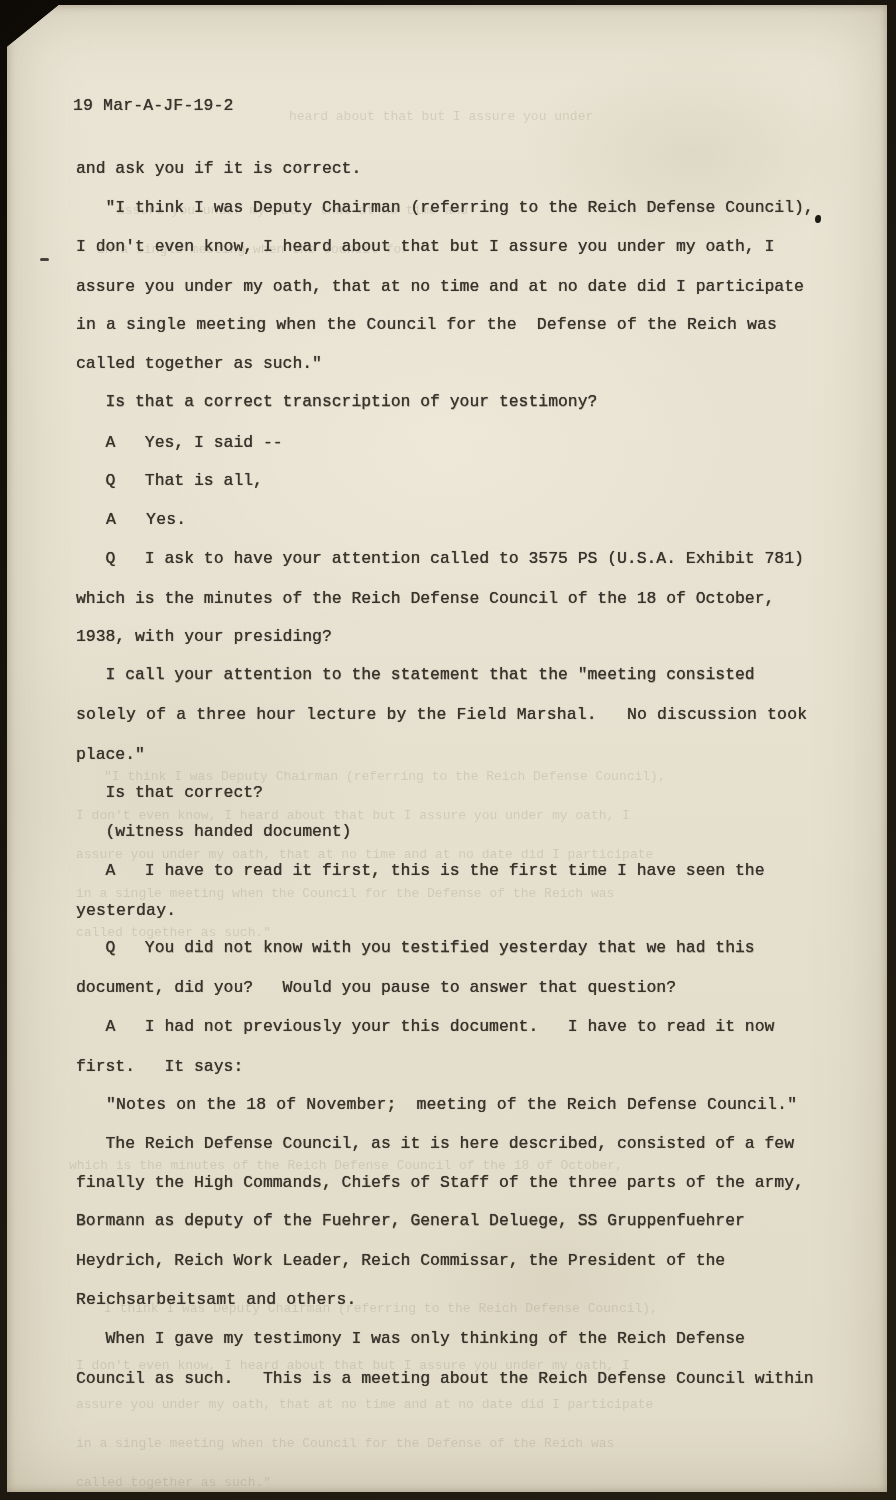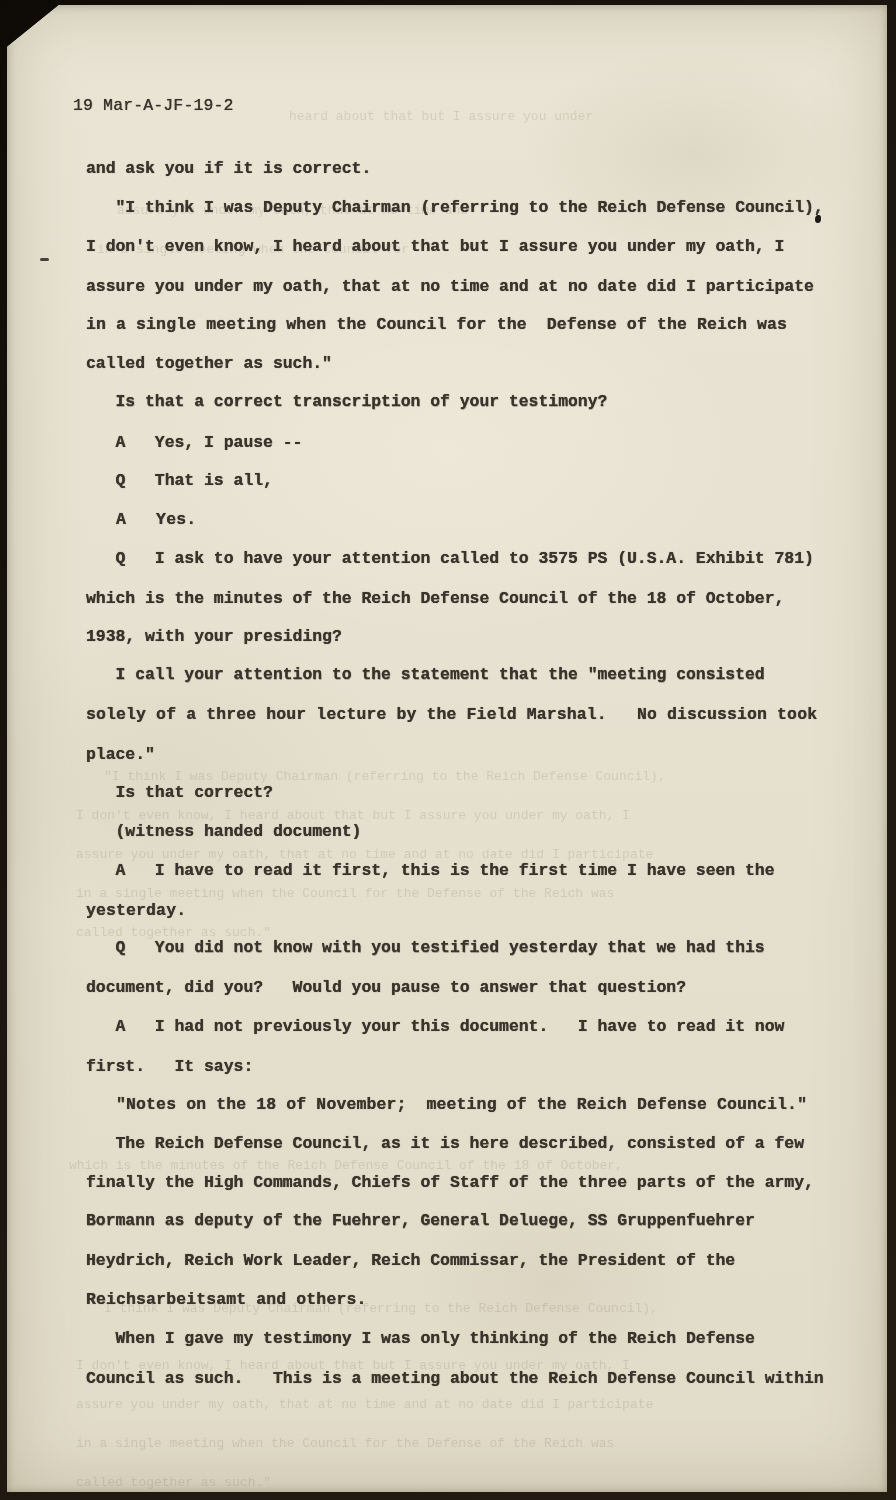--- a/index.html
+++ b/index.html
@@ -29,21 +29,21 @@
   .typewritten{
     font-size:16.4px;
     color:var(--ink,#38342c);
     text-shadow:0 0 0.8px rgba(52,48,40,0.85), 0.4px 0.4px 0 rgba(52,48,40,0.3);
   }
   .doc-header{
     position:absolute;left:66px;top:78px;
     white-space:pre;letter-spacing:0.2px;margin-top:13px;
   }
   .doc-body{
-    position:absolute;left:79px;top:144px;width:800px;font-weight:bold;
+    position:absolute;left:69px;top:144px;width:800px;
   }
   .line{
     white-space:pre;height:39px;line-height:39px;
   }
   .line:nth-child(4n){transform:translateY(0.6px)}
   .line:nth-child(7n){transform:translateY(-0.6px)}
   .line:nth-child(5n){letter-spacing:0.18px}
   .page-number{
     position:absolute;left:395px;top:1452px;height:39px;line-height:39px;white-space:pre;
   }
@@ -87,21 +87,21 @@
   <div class="doc-header typewritten">19 Mar-A-JF-19-2</div>
 
   <div class="doc-body">
       <div class="line typewritten">and ask you if it is correct.</div>
       <div class="line typewritten">   "I think I was Deputy Chairman (referring to the Reich Defense Council),</div>
       <div class="line typewritten">I don't even know, I heard about that but I assure you under my oath, I</div>
       <div class="line typewritten">assure you under my oath, that at no time and at no date did I participate</div>
       <div class="line typewritten">in a single meeting when the Council for the  Defense of the Reich was</div>
       <div class="line typewritten">called together as such."</div>
       <div class="line typewritten">   Is that a correct transcription of your testimony?</div>
-      <div class="line typewritten">   A   Yes, I pause --</div>
+      <div class="line typewritten">   A   Yes, I said --</div>
       <div class="line typewritten">   Q   That is all,</div>
       <div class="line typewritten">   A   Yes.</div>
       <div class="line typewritten">   Q   I ask to have your attention called to 3575 PS (U.S.A. Exhibit 781)</div>
       <div class="line typewritten">which is the minutes of the Reich Defense Council of the 18 of October,</div>
       <div class="line typewritten">1938, with your presiding?</div>
       <div class="line typewritten">   I call your attention to the statement that the "meeting consisted</div>
       <div class="line typewritten">solely of a three hour lecture by the Field Marshal.   No discussion took</div>
       <div class="line typewritten">place."</div>
       <div class="line typewritten">   Is that correct?</div>
       <div class="line typewritten">   (witness handed document)</div>

